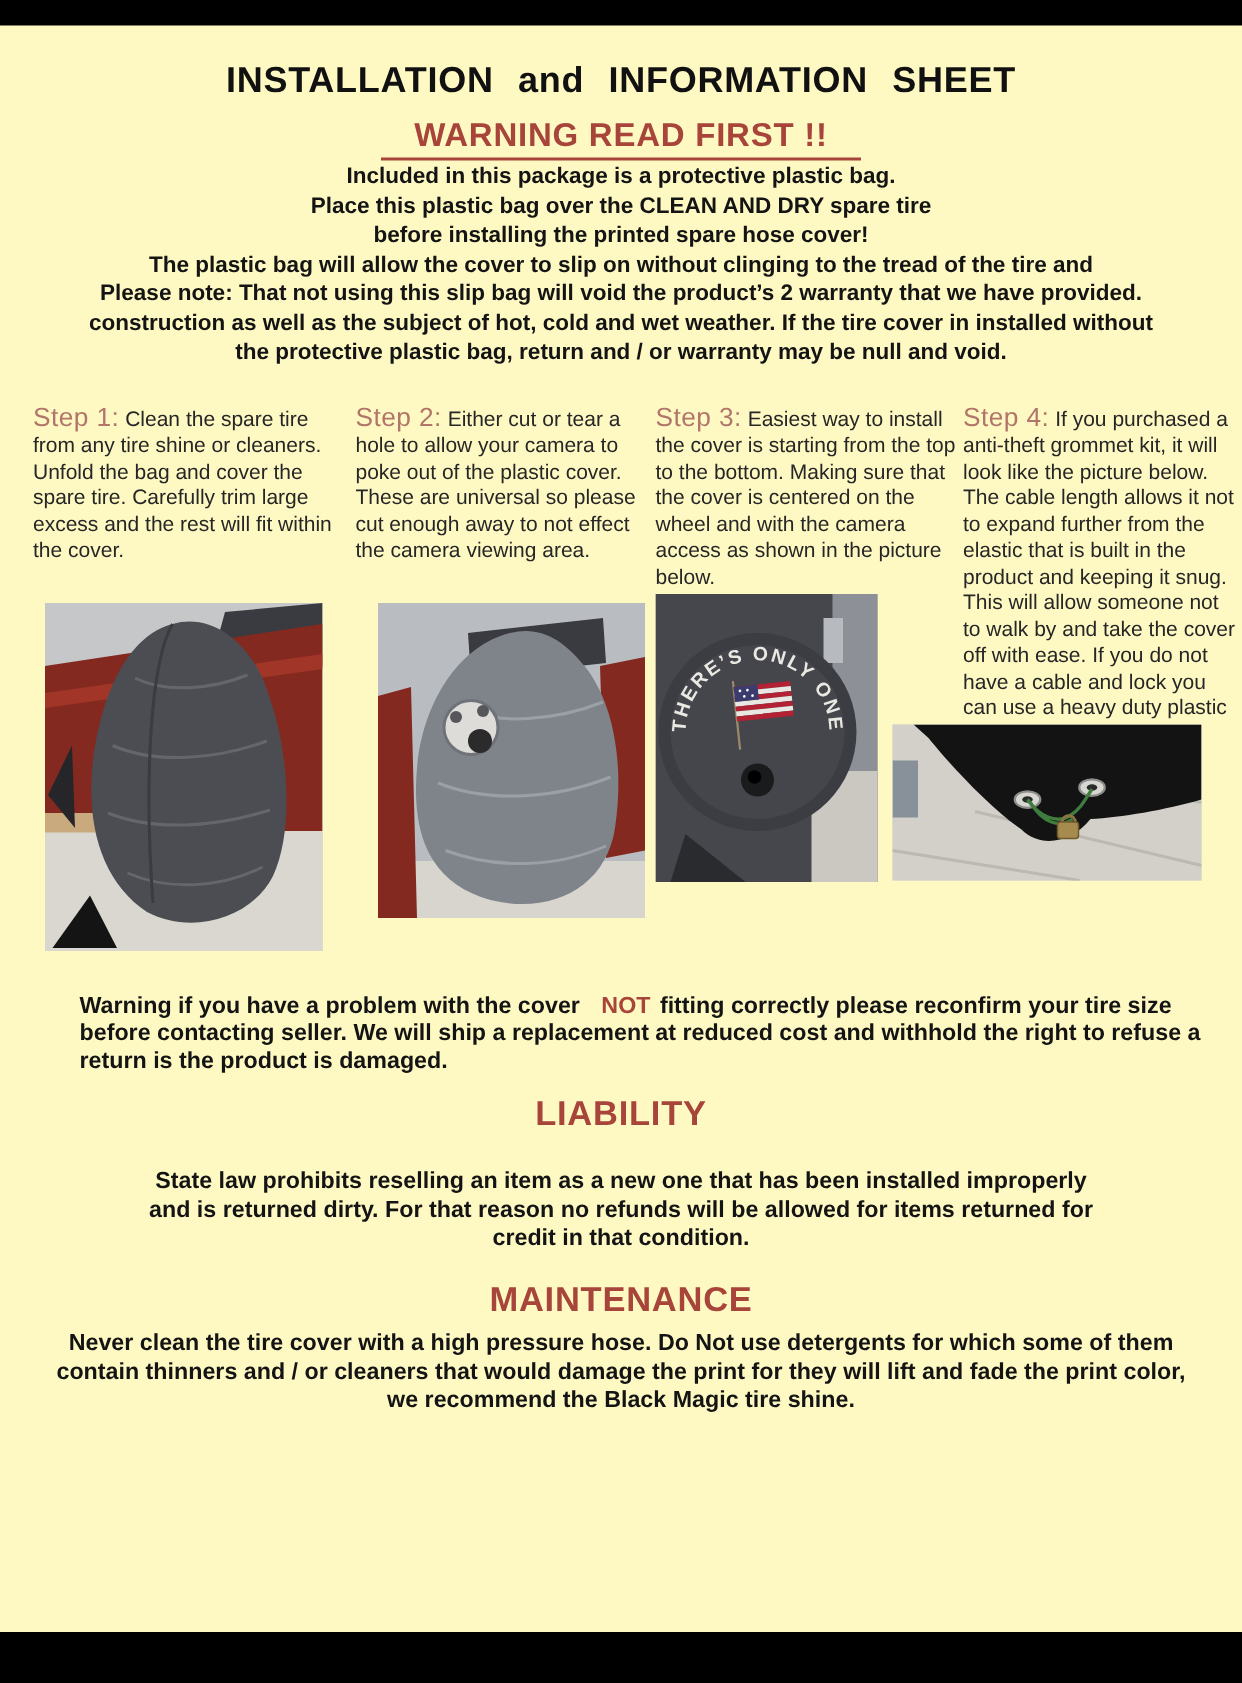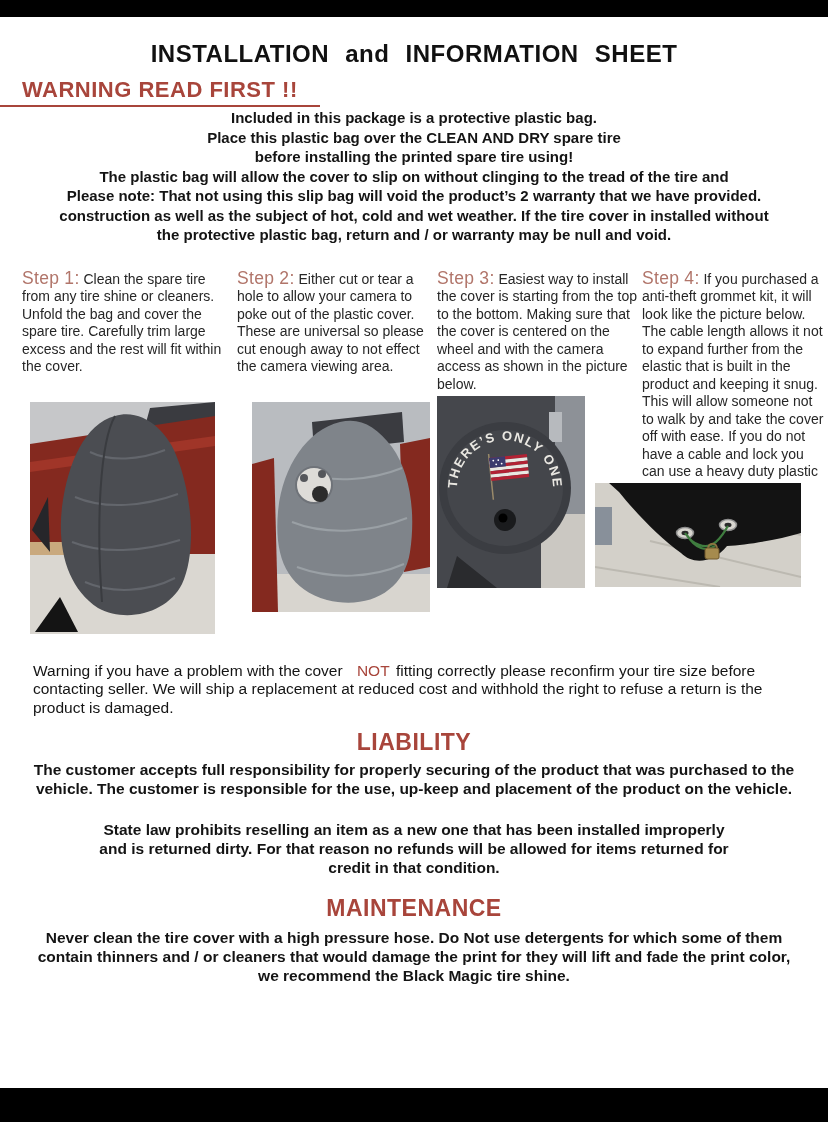--- a/index.html
+++ b/index.html
@@ -1,37 +1,37 @@
 <!DOCTYPE html>
 <html><head>
 <meta charset="utf-8">
 <style>
   html,body{margin:0;padding:0;background:#e9e9e9;}
   .page{
     position:relative;
     width:828px;height:1122px;
     margin:0 auto;
-    background:#ffffff;
+    background:#fef9c3;
     overflow:hidden;
     font-family:"Liberation Sans", sans-serif;
     color:#161616;
   }
   .bar{position:absolute;left:0;width:828px;background:#000;}
   .bar-top{top:0;height:17px;}
   .bar-bottom{bottom:0;height:34px;}
 
   .title{
     margin-top:40px;
     text-align:center;
     font-size:24px;font-weight:bold;
     letter-spacing:.5px;word-spacing:9px;
     color:#111;
   }
   .warning-head{
-    text-align:left;margin-top:9px;
+    text-align:center;margin-top:9px;
   }
   .warning-head span{
     display:inline-block;
     font-size:22px;font-weight:bold;
     color:#a8453b;
     border-bottom:2px solid #a8453b;
     padding:0 22px 2px 22px;
     letter-spacing:.5px;
   }
   .intro{
@@ -54,22 +54,23 @@
     font-size:17.5px;
     color:#b1756a;
     letter-spacing:.3px;
   }
   .photo{position:absolute;background:#ccc;}
   .photo svg{display:block;width:100%;height:100%;}
 
   .fitwarn{
     margin-top:20px;
     padding:0 15px 0 33px;
-    font-size:15.5px;font-weight:normal;line-height:18.5px;
+    font-size:15.5px;font-weight:bold;line-height:18.5px;
     color:#141414;
+    margin-left:20px;
   }
   .fitwarn .not{color:#a8453b;margin:0 2px 0 10px;}
   .sect-head{
     margin-top:12px;
     text-align:center;
     font-size:23px;font-weight:bold;
     color:#a8453b;letter-spacing:.5px;
   }
   .para{
     margin-top:4px;
@@ -89,21 +90,21 @@
 
   <div class="title">INSTALLATION  and  INFORMATION  SHEET</div>
 
   <div class="warning-head">
     <span>WARNING READ FIRST !!</span>
   </div>
 
   <div class="intro">
     <div>Included in this package is a protective plastic bag.</div>
     <div>Place this plastic bag over the CLEAN AND DRY spare tire</div>
-    <div>before installing the printed spare tire using!</div>
+    <div>before installing the printed spare hose cover!</div>
     <div>The plastic bag will allow the cover to slip on without clinging to the tread of the tire and</div>
     <div>Please note: That not using this slip bag will void the product’s 2 warranty that we have provided.</div>
     <div>construction as well as the subject of hot, cold and wet weather.  If the tire cover in installed without</div>
     <div>the protective plastic bag, return and / or warranty may be null and void.</div>
   </div>
 
   <div class="mid">
 
     <div class="step" style="left:22px;width:202px;">
       <span class="lbl">Step 1:</span>
@@ -205,20 +206,19 @@
         </g>
       </svg>
     </div>
   </div>
 
   <div class="fitwarn">
     <span>Warning if you have a problem with the cover </span><span class="not">NOT</span><span> fitting correctly please reconfirm your tire size before contacting seller. We will ship a replacement at reduced cost and withhold the right to refuse a return is the product is damaged.</span>
   </div>
 
   <div class="sect-head">LIABILITY</div>
-  <div class="para">The customer accepts full responsibility for properly securing of the product that was purchased to the vehicle.  The customer is responsible for the use, up-keep and placement of the product on the vehicle.</div>
   <div class="para gap">State law prohibits reselling an item as a new one that has been installed improperly and is returned dirty. For that reason no refunds will be allowed for items returned for credit in that condition.</div>
 
   <div class="sect-head" style="margin-top:18px;">MAINTENANCE</div>
   <div class="para maint">Never clean the tire cover with a high pressure hose.  Do Not  use detergents for which some of them contain thinners and / or cleaners that would damage the print for they will lift and fade the print color, we recommend the Black Magic tire shine.</div>
 
   <div class="bar bar-bottom"></div>
 </div>
 
 </body></html>

